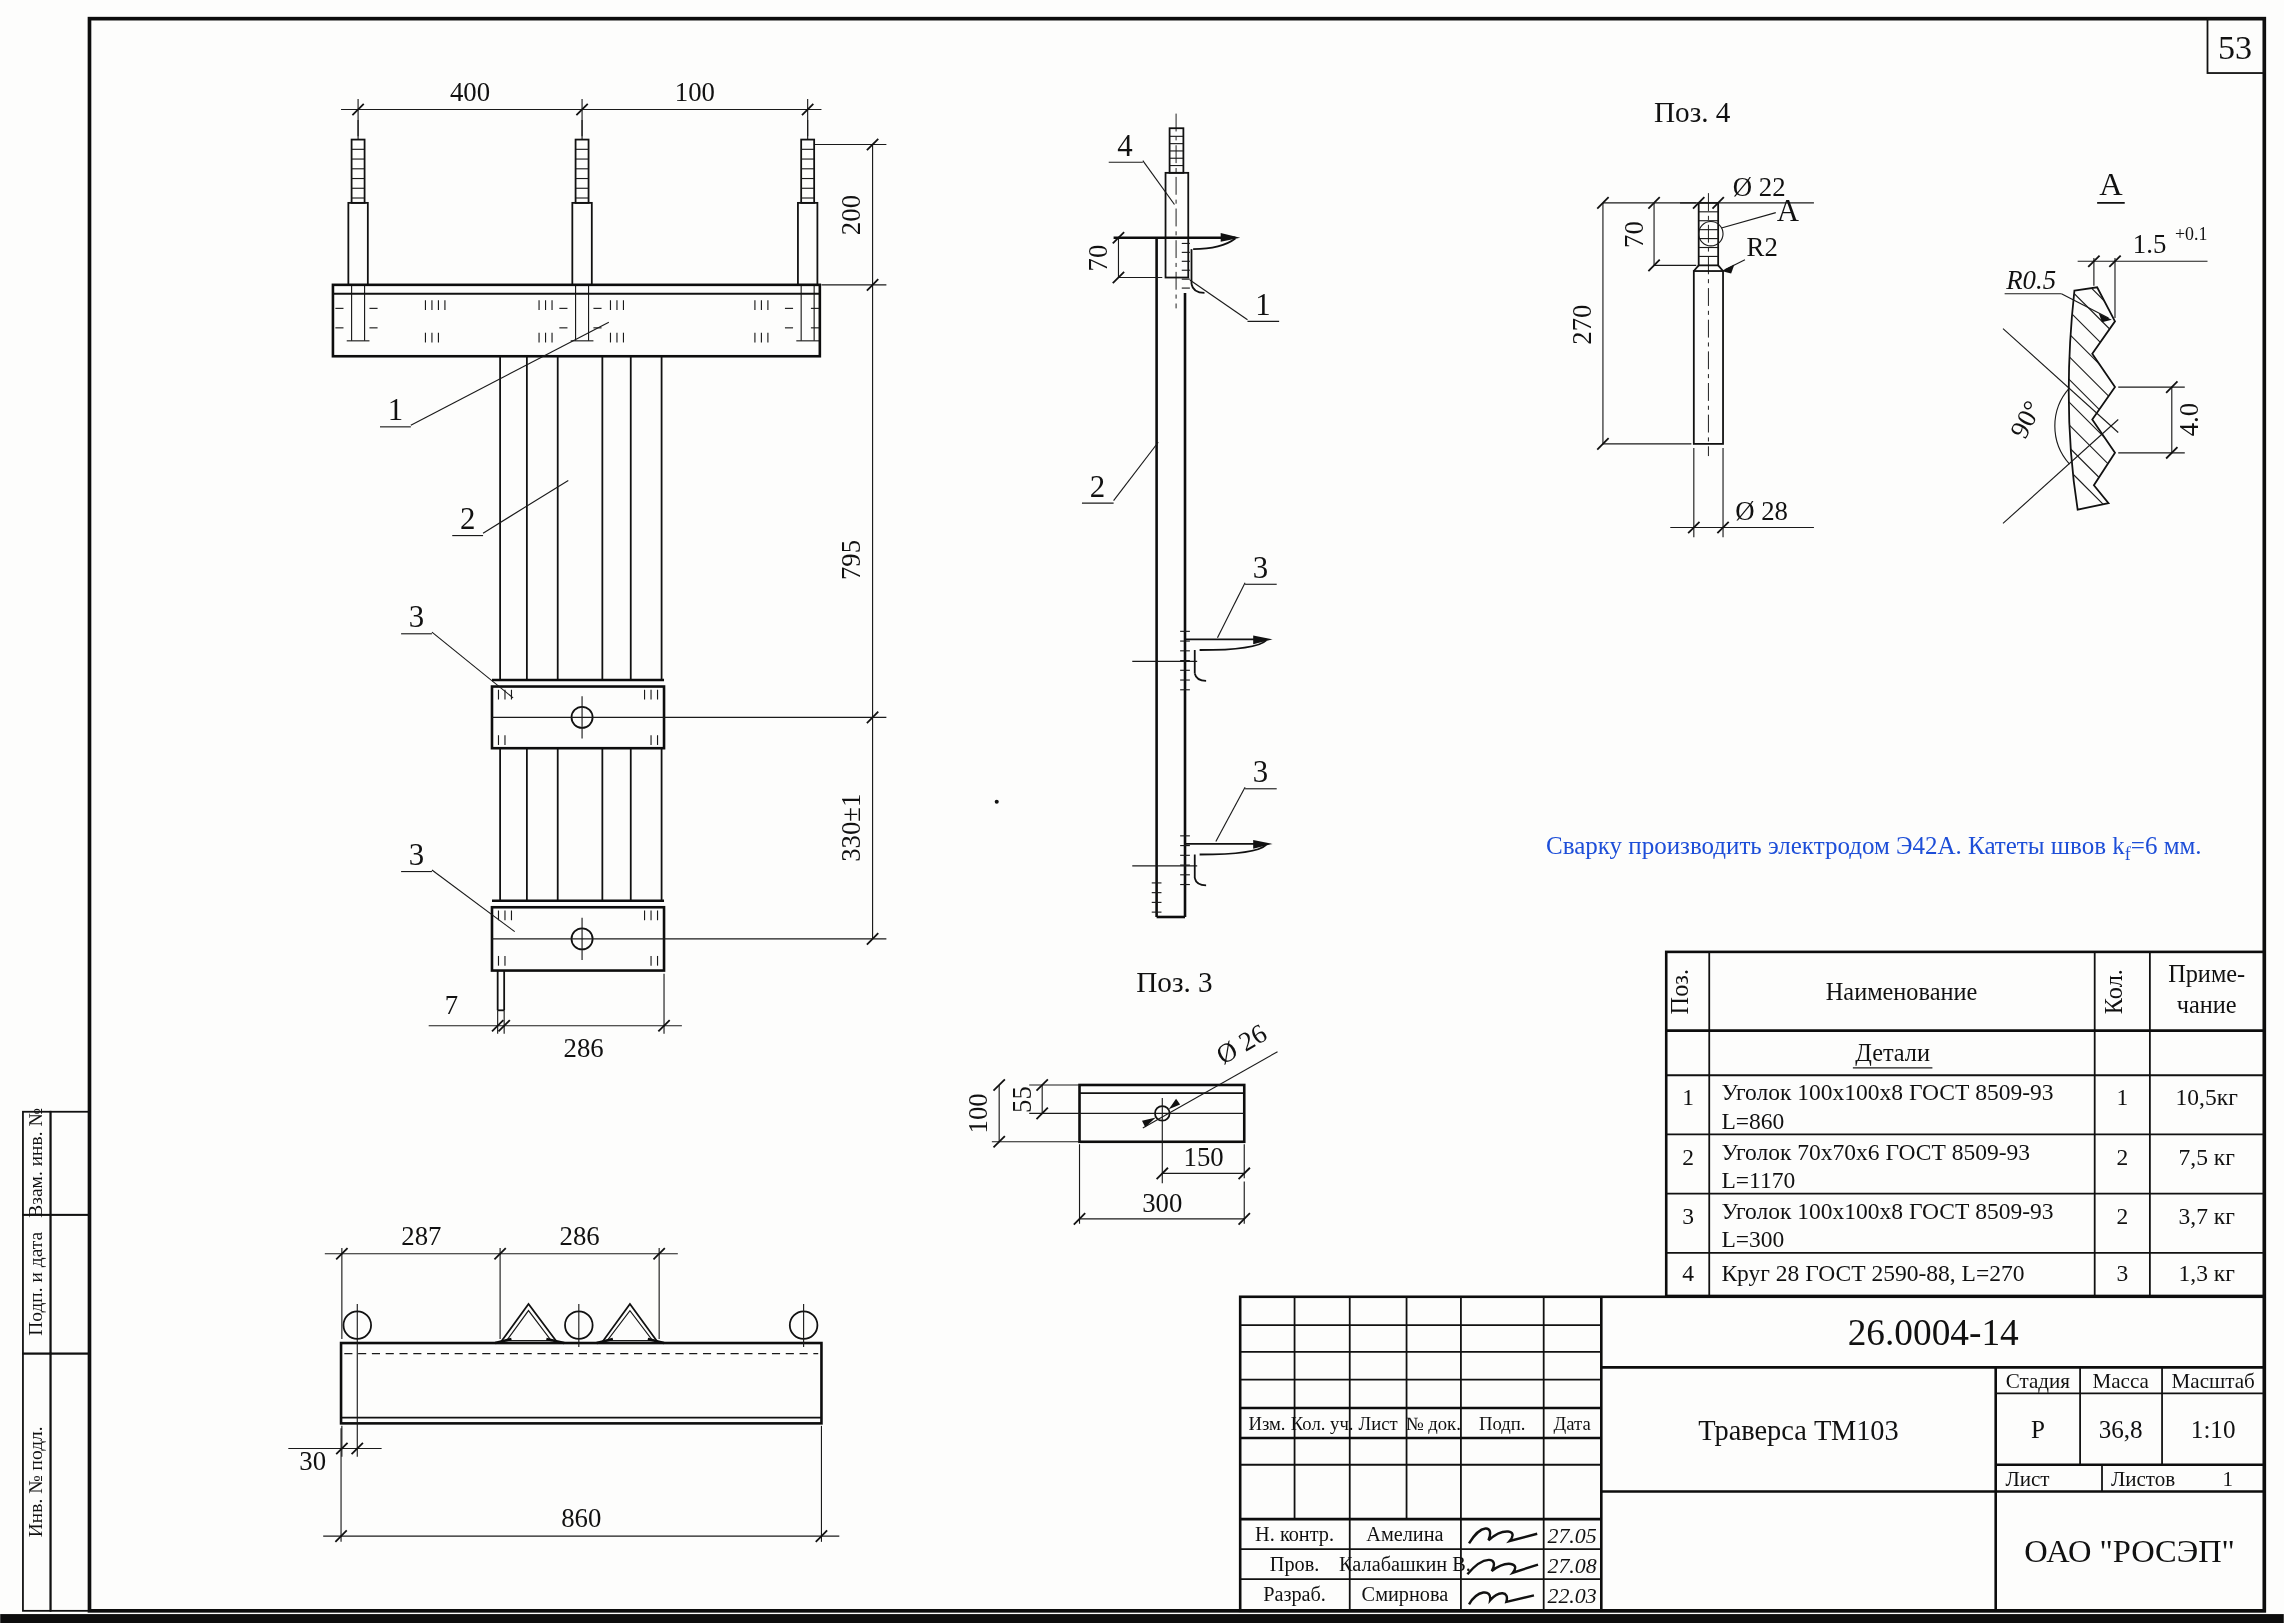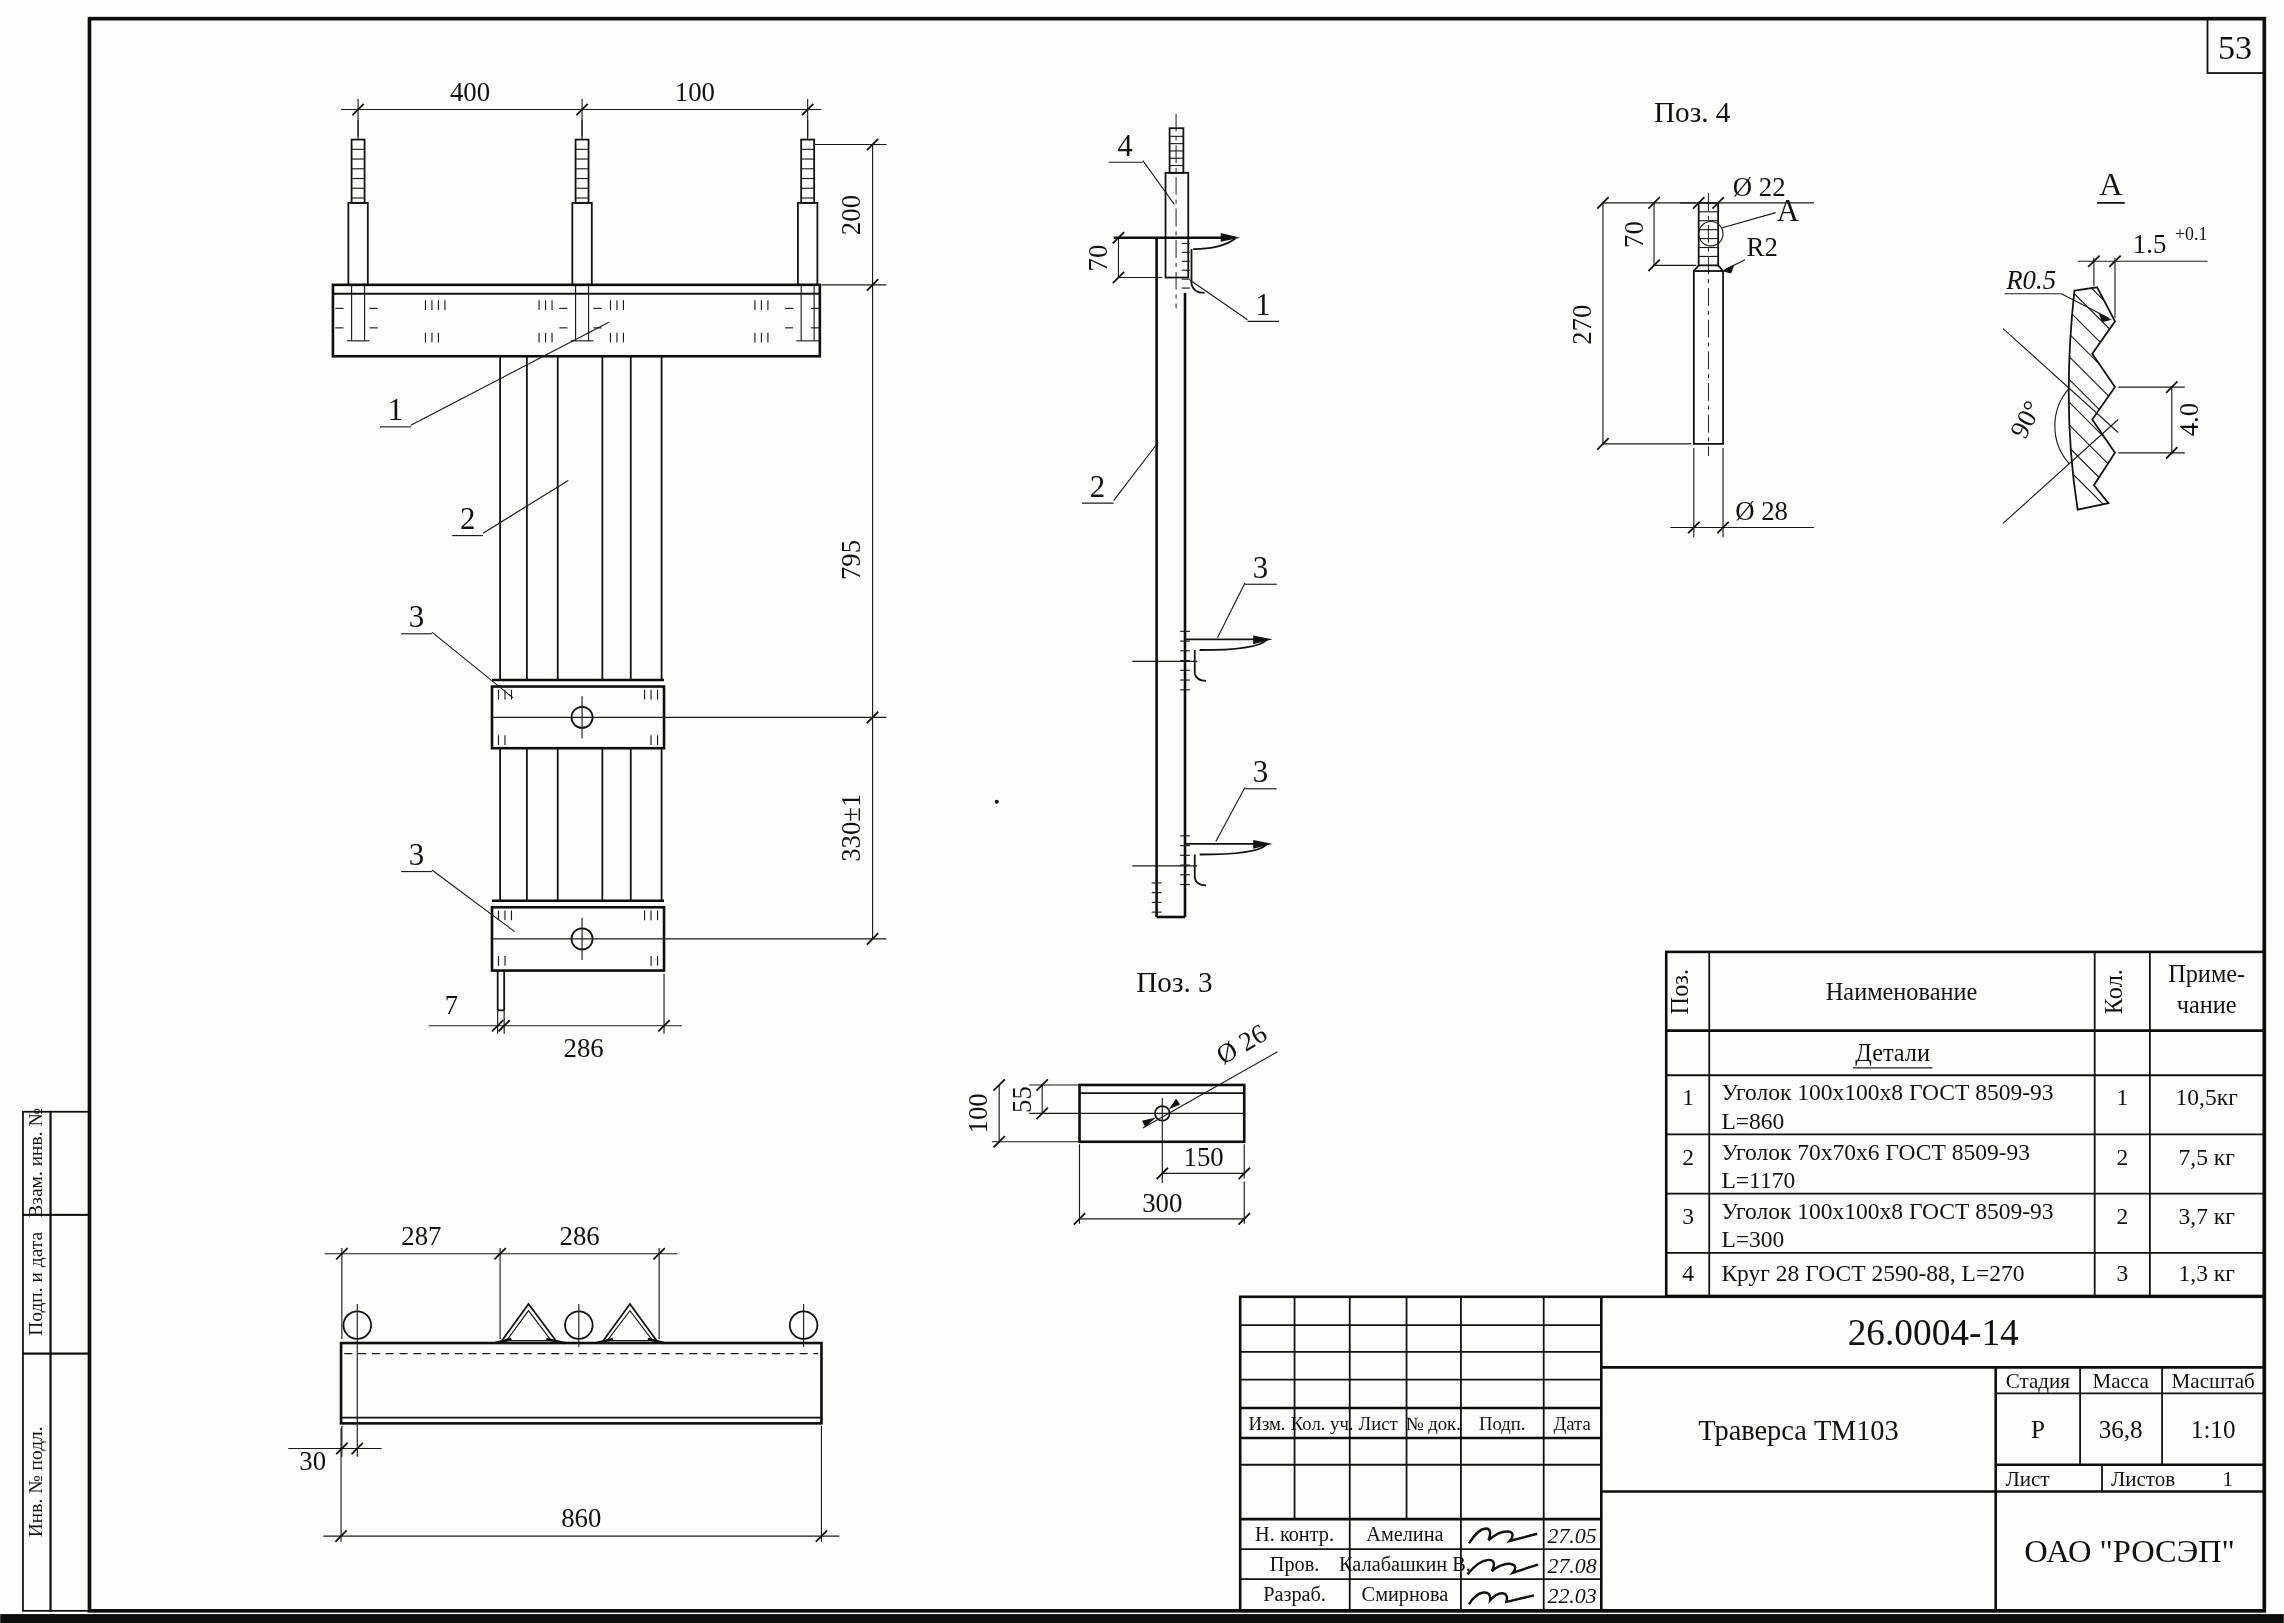--- a/index.html
+++ b/index.html
@@ -628,15 +628,18 @@
     <text x="2613" y="1772" font-size="31" text-anchor="middle">36,8</text>
     <text x="2727" y="1772" font-size="31" text-anchor="middle">1:10</text>
     <text x="2471" y="1831" font-size="26">Лист</text>
     <text x="2601" y="1831" font-size="26">Листов</text>
     <text x="2745" y="1831" font-size="26" text-anchor="middle">1</text>
     <text x="2624" y="1925" font-size="40" text-anchor="middle">ОАО "РОСЭП"</text>
   </g>
 
 </svg>
 
-
+<div class="note-line">
+  <span>Сварку производить электродом Э42А. Катеты швов k</span><sub>f</sub><span>=6 мм.</span>
 </div>
 
+</div>
+
 
 </body></html>

